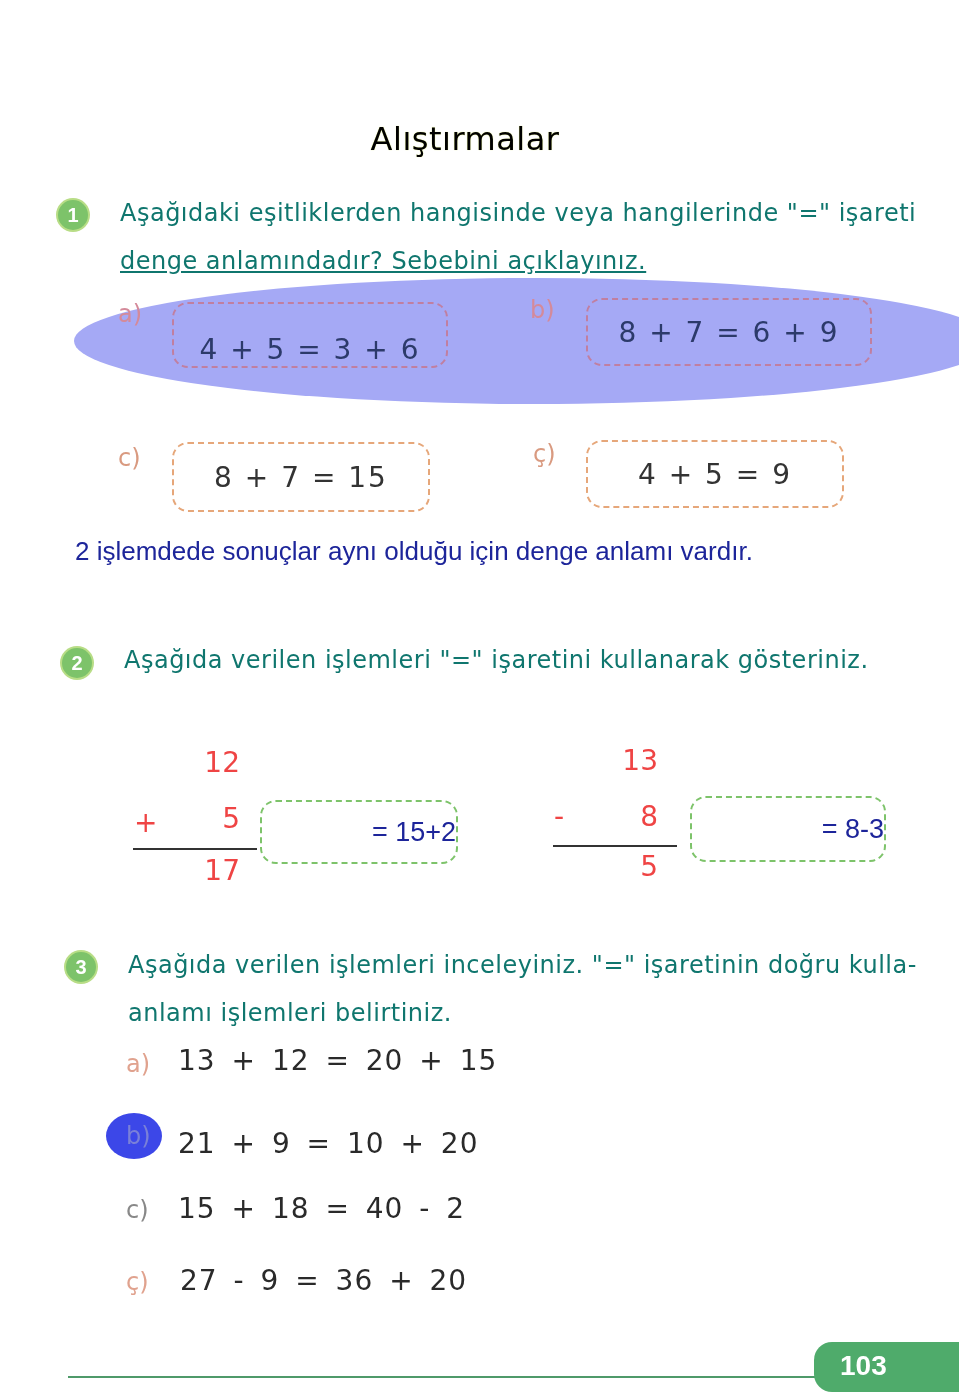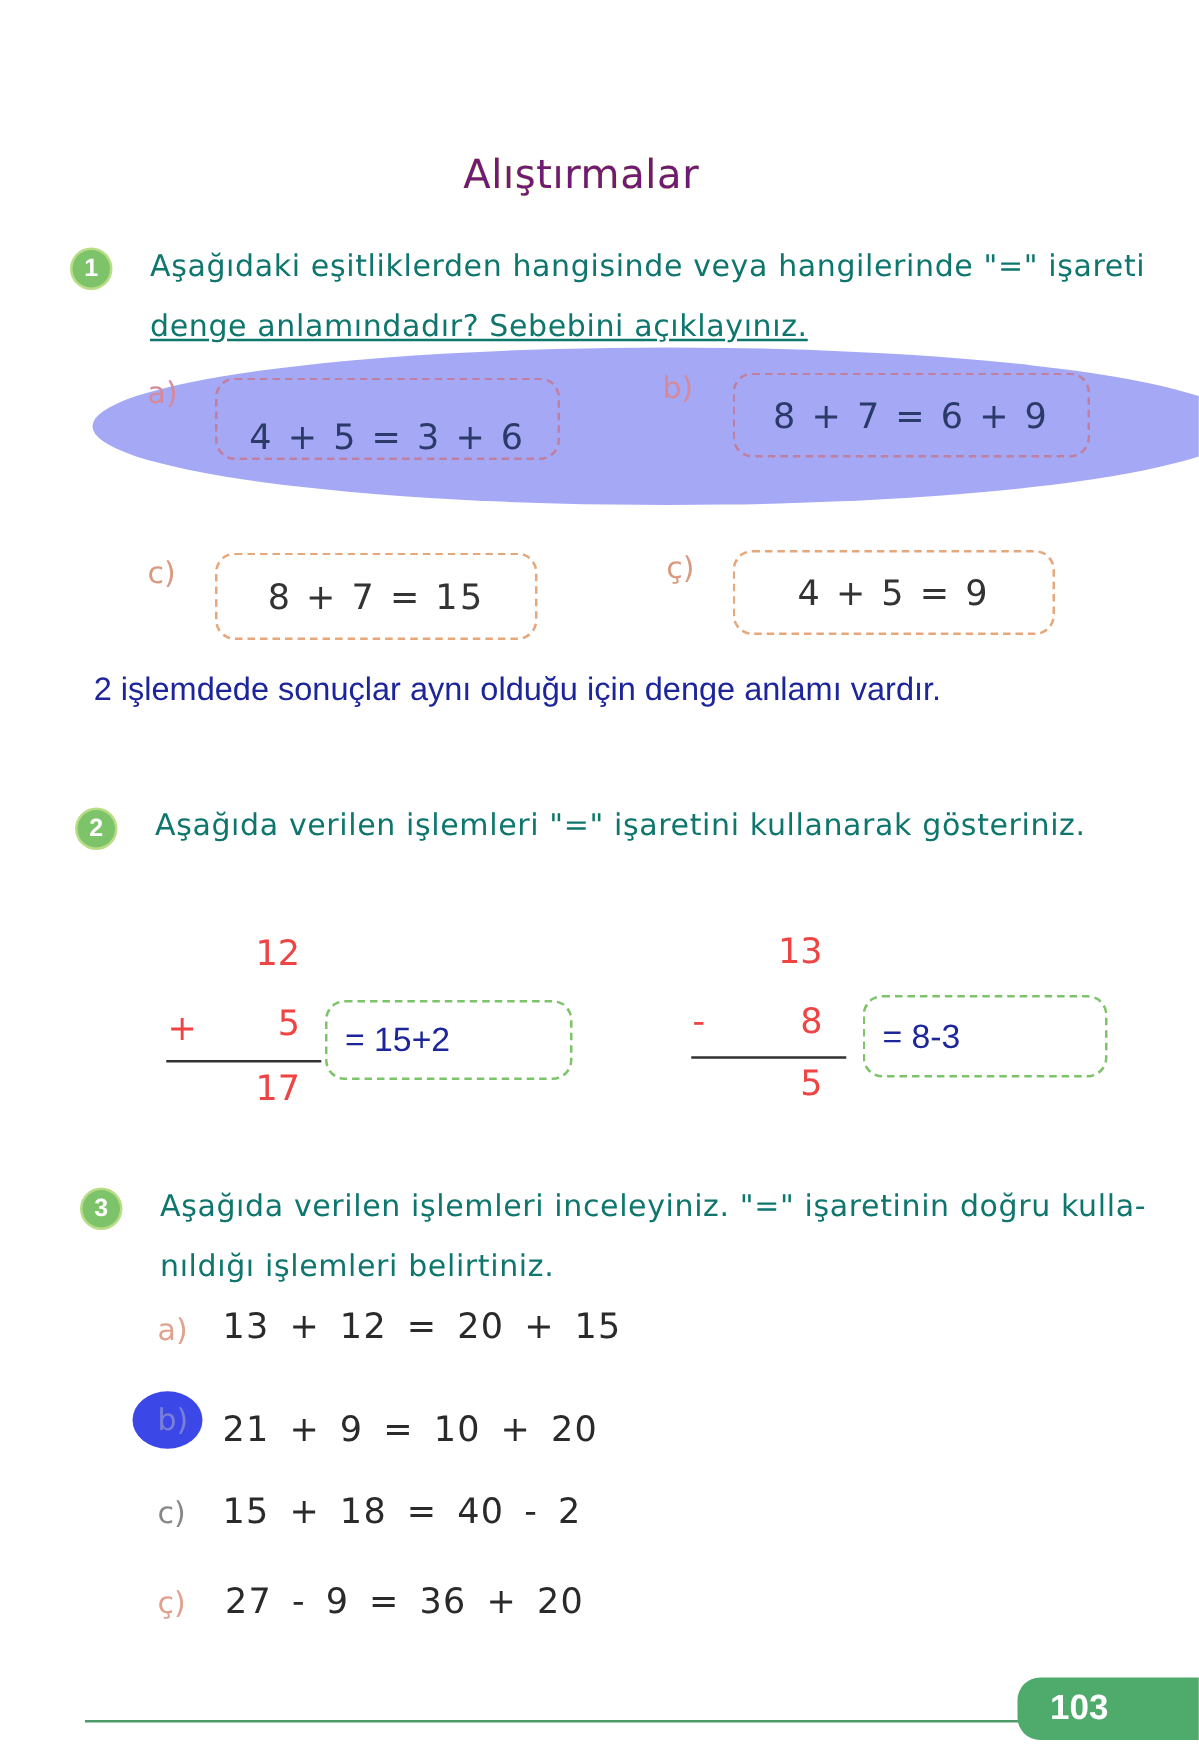--- a/index.html
+++ b/index.html
@@ -5,21 +5,21 @@
     html, body { margin: 0; padding: 0; }
     body {
       width: 959px; height: 1400px; position: relative; overflow: hidden;
       background: #ffffff;
       font-family: "DejaVu Sans", sans-serif;
       color: #222;
     }
     .abs { position: absolute; }
     .title {
       left: 0; width: 930px; top: 120px; text-align: center;
-      font-size: 32px; color: #701a75; letter-spacing: 0.5px;
+      font-size: 32px; color: #000000; letter-spacing: 0.5px;
       text-shadow: 0 0 1px #d9e86a;
     }
     .badge {
       width: 30px; height: 30px; border-radius: 50%;
       background: #7dc36a; color: #fff; font-weight: bold;
       font-size: 20px; text-align: center; line-height: 30px;
       font-family: "Liberation Sans", sans-serif;
       box-shadow: 0 0 0 2px #b8dd86;
     }
     .qtext {
@@ -31,21 +31,21 @@
     }
     .optlbl { font-size: 24px; color: #d48a9a; }
     .optlbl.orange { color: #d99a80; }
     .wavy {
       border: 2px solid; border-radius: 16px;
       display: flex; align-items: center; justify-content: center;
       font-size: 28px; color: #333; letter-spacing: 2px;
     }
     .wavy.pink { border-color: #c07fa0; border-style: dashed; }
     .wavy.orange { border-color: #e6a77a; border-style: dashed; }
-    .wavy.green { border-color: #7dc36a; border-style: dashed; justify-content: flex-start; padding-left: 14px; }
+    .wavy.green { border-color: #7dc36a; border-style: dashed; justify-content: flex-end; padding-left: 14px; }
     .wavy .eq-dark { color: #2c3a6a; }
     .answer {
       left: 75px; top: 536px; font-size: 26px; color: #1d259a;
       font-family: "Liberation Sans", sans-serif;
     }
     .hand { color: #1d259a; font-family: "Liberation Sans", sans-serif; font-size: 27px; letter-spacing: 0; }
     .num { font-size: 28px; color: #ef4444; }
     .hline { height: 2px; background: #333; }
     .opt3lbl { font-size: 24px; color: #e0a28e; }
     .opt3eq { font-size: 28px; color: #2a2a2a; letter-spacing: 1px; word-spacing: 6px; }
@@ -111,21 +111,21 @@
 <div class="abs num" style="left:554px; top:800px;">-</div>
 <div class="abs num" style="left:618px; top:800px; width:40px; text-align:right;">8</div>
 <div class="abs hline" style="left:553px; top:845px; width:124px;"></div>
 <div class="abs num" style="left:618px; top:850px; width:40px; text-align:right;">5</div>
 <div class="abs wavy green" style="left:690px; top:796px; width:178px; height:62px;">
   <span class="hand">= 8-3</span>
 </div>
 
 <div class="abs badge" style="left:66px; top:952px;">3</div>
 <div class="abs qtext" style="left:128px; top:942px;">Aşağıda verilen işlemleri inceleyiniz. "=" işaretinin doğru kulla-</div>
-<div class="abs qtext" style="left:128px; top:990px;">nıldığı işlemleri belirtiniz.</div>
+<div class="abs qtext" style="left:128px; top:990px;">anlamı işlemleri belirtiniz.</div>
 
 <div class="abs bluedot"></div>
 
 <div class="abs opt3lbl" style="left:126px; top:1050px;">a)</div>
 <div class="abs opt3eq" style="left:178px; top:1044px;">13 + 12 = 20 + 15</div>
 
 <div class="abs opt3lbl" style="left:126px; top:1122px; color:#7a80d8;">b)</div>
 <div class="abs opt3eq" style="left:178px; top:1127px;">21 + 9 = 10 + 20</div>
 
 <div class="abs opt3lbl" style="left:126px; top:1196px; color:#888;">c)</div>

